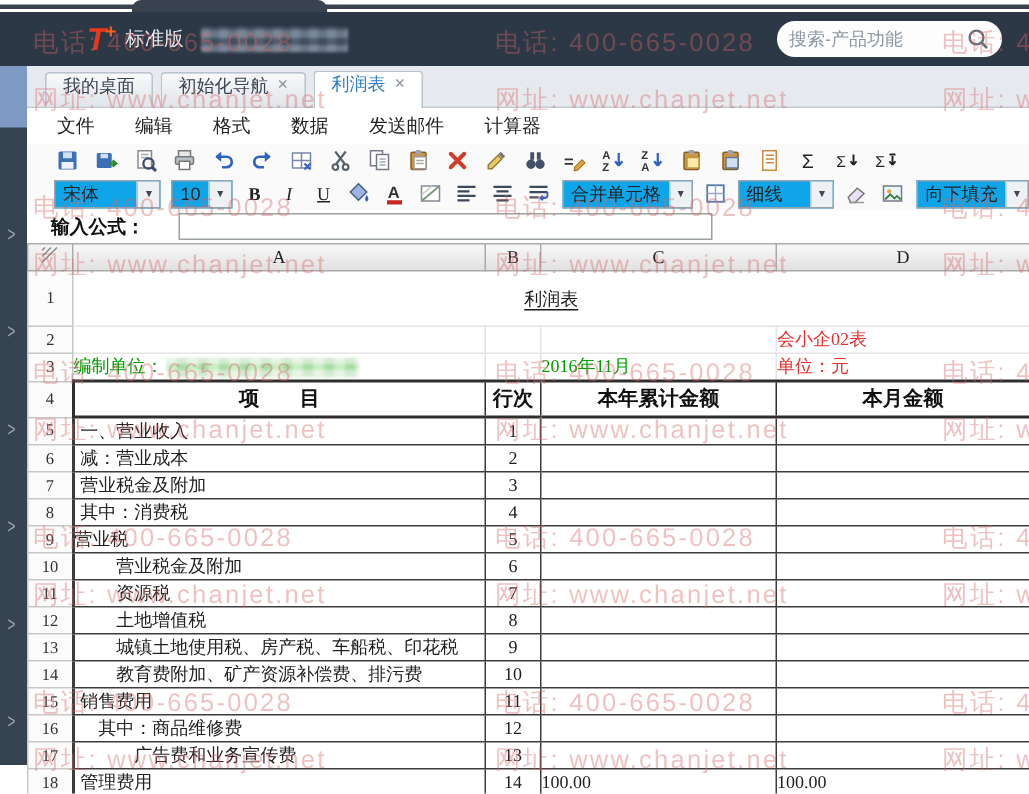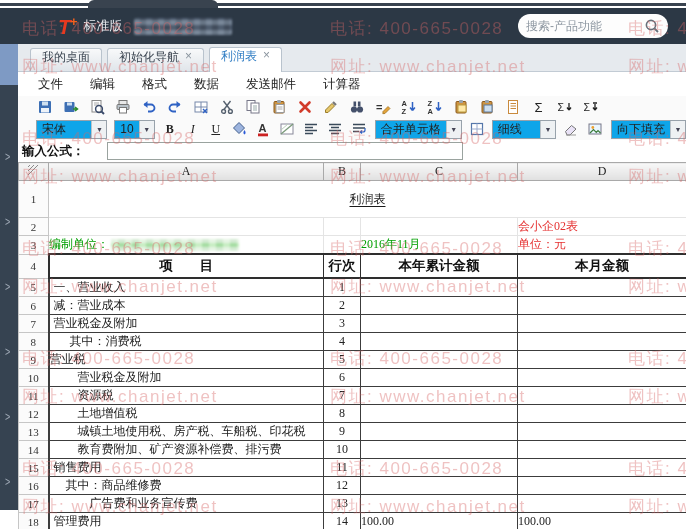--- a/index.html
+++ b/index.html
@@ -48,21 +48,21 @@
   .tbrow2 { gap:7px; }
   .icon { width:17px; height:17px; display:inline-flex; align-items:center; justify-content:center; cursor:pointer; }
   .tbtn { width:18px; height:18px; display:inline-flex; align-items:center; justify-content:center; cursor:pointer;
     font-size:12px; color:#222; font-family:"Liberation Serif","DejaVu Serif",serif; }
   .tbtn.b { font-weight:bold; } .tbtn.i { font-style:italic; } .tbtn.u { text-decoration:underline; }
   .sel { display:inline-flex; align-items:center; background:#0ea5e9; border:1px solid #98a2ab; height:19px; font-size:12px; color:#222; cursor:pointer; }
   .sel .lbl { padding:0 5px; flex:1; white-space:nowrap; overflow:hidden; }
   .sel .arr { font-size:7px; color:#445; background:#eef1f3; border-left:1px solid #b9c2c9; width:15px; height:100%;
     display:flex; align-items:center; justify-content:center; }
 
-  .formubar { height:22px; display:flex; align-items:center; padding-left:4px; gap:22px; background:#fff; }
+  .formubar { height:22px; display:flex; align-items:center; padding-left:16px; gap:22px; background:#fff; }
   .formubar label { font-size:12.5px; font-weight:bold; color:#111; }
   .formubar input { width:356px; height:18px; border:1px solid #9aa39f; font-size:12px; padding:0 3px; outline:none; }
 
   
   table.sheet { border-collapse:collapse; table-layout:fixed; width:668px;
     font-family:"Liberation Serif","DejaVu Serif",serif; }
   table.sheet td, table.sheet th { overflow:hidden; white-space:nowrap; padding:0; font-weight:normal; }
   .colhead th { height:18px; background:linear-gradient(#f8f8f8,#e0e0e0); border:1px solid #a9a9a9;
     font-size:12px; font-weight:bold; color:#222; text-align:center; cursor:pointer; }
   th.corner { background:linear-gradient(#f4f4f4,#e6e6e6); }
@@ -452,21 +452,21 @@
           </tr>
           <tr class="drow" style="height: 17px;">
             <td class="g">7</td>
             <td class="tb first" style="padding-left: 4px;">营业税金及附加</td>
             <td class="tb" style="text-align: center;">3</td>
             <td class="tb green tr-right"></td>
             <td class="tb green tr-right"></td>
           </tr>
           <tr class="drow" style="height: 17px;">
             <td class="g">8</td>
-            <td class="tb first" style="padding-left: 20px;">其中：消费税</td>
+            <td class="tb first" style="padding-left: 4px;">其中：消费税</td>
             <td class="tb" style="text-align: center;">4</td>
             <td class="tb green tr-right"></td>
             <td class="tb green tr-right"></td>
           </tr>
           <tr class="drow" style="height: 17px;">
             <td class="g">9</td>
             <td class="tb first" style="">营业税</td>
             <td class="tb" style="text-align: center;">5</td>
             <td class="tb green tr-right"></td>
             <td class="tb green tr-right"></td>

